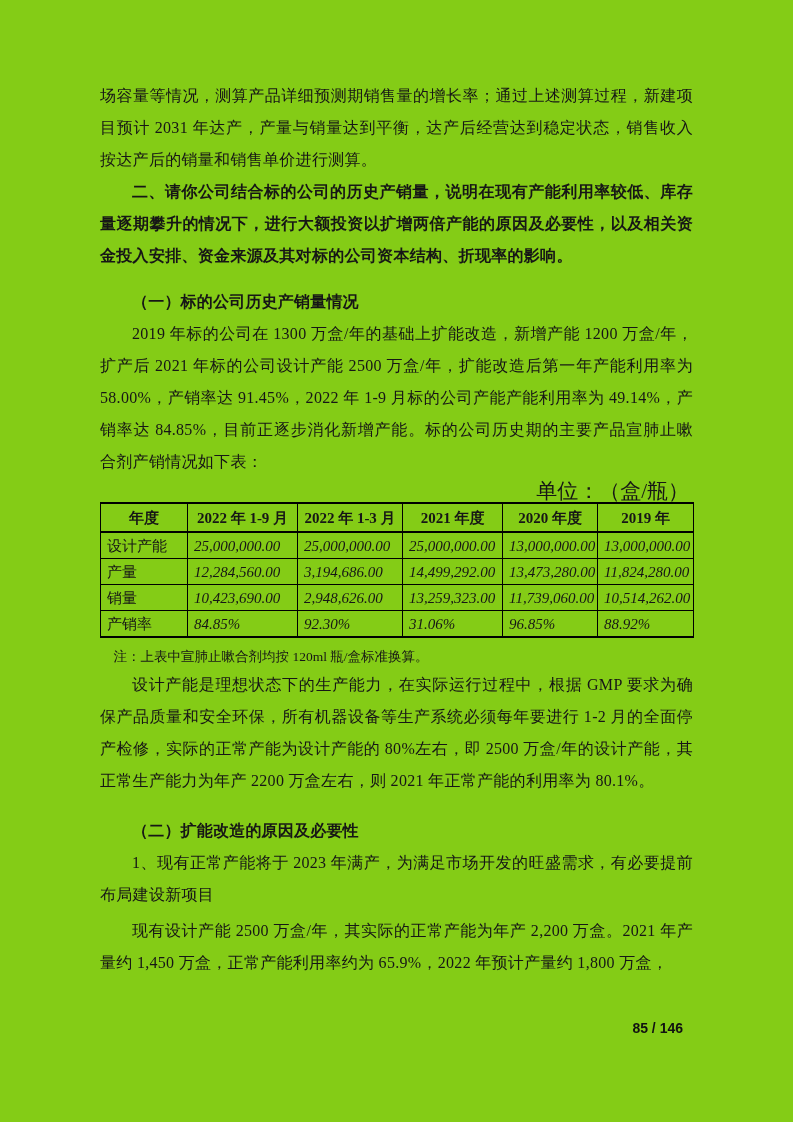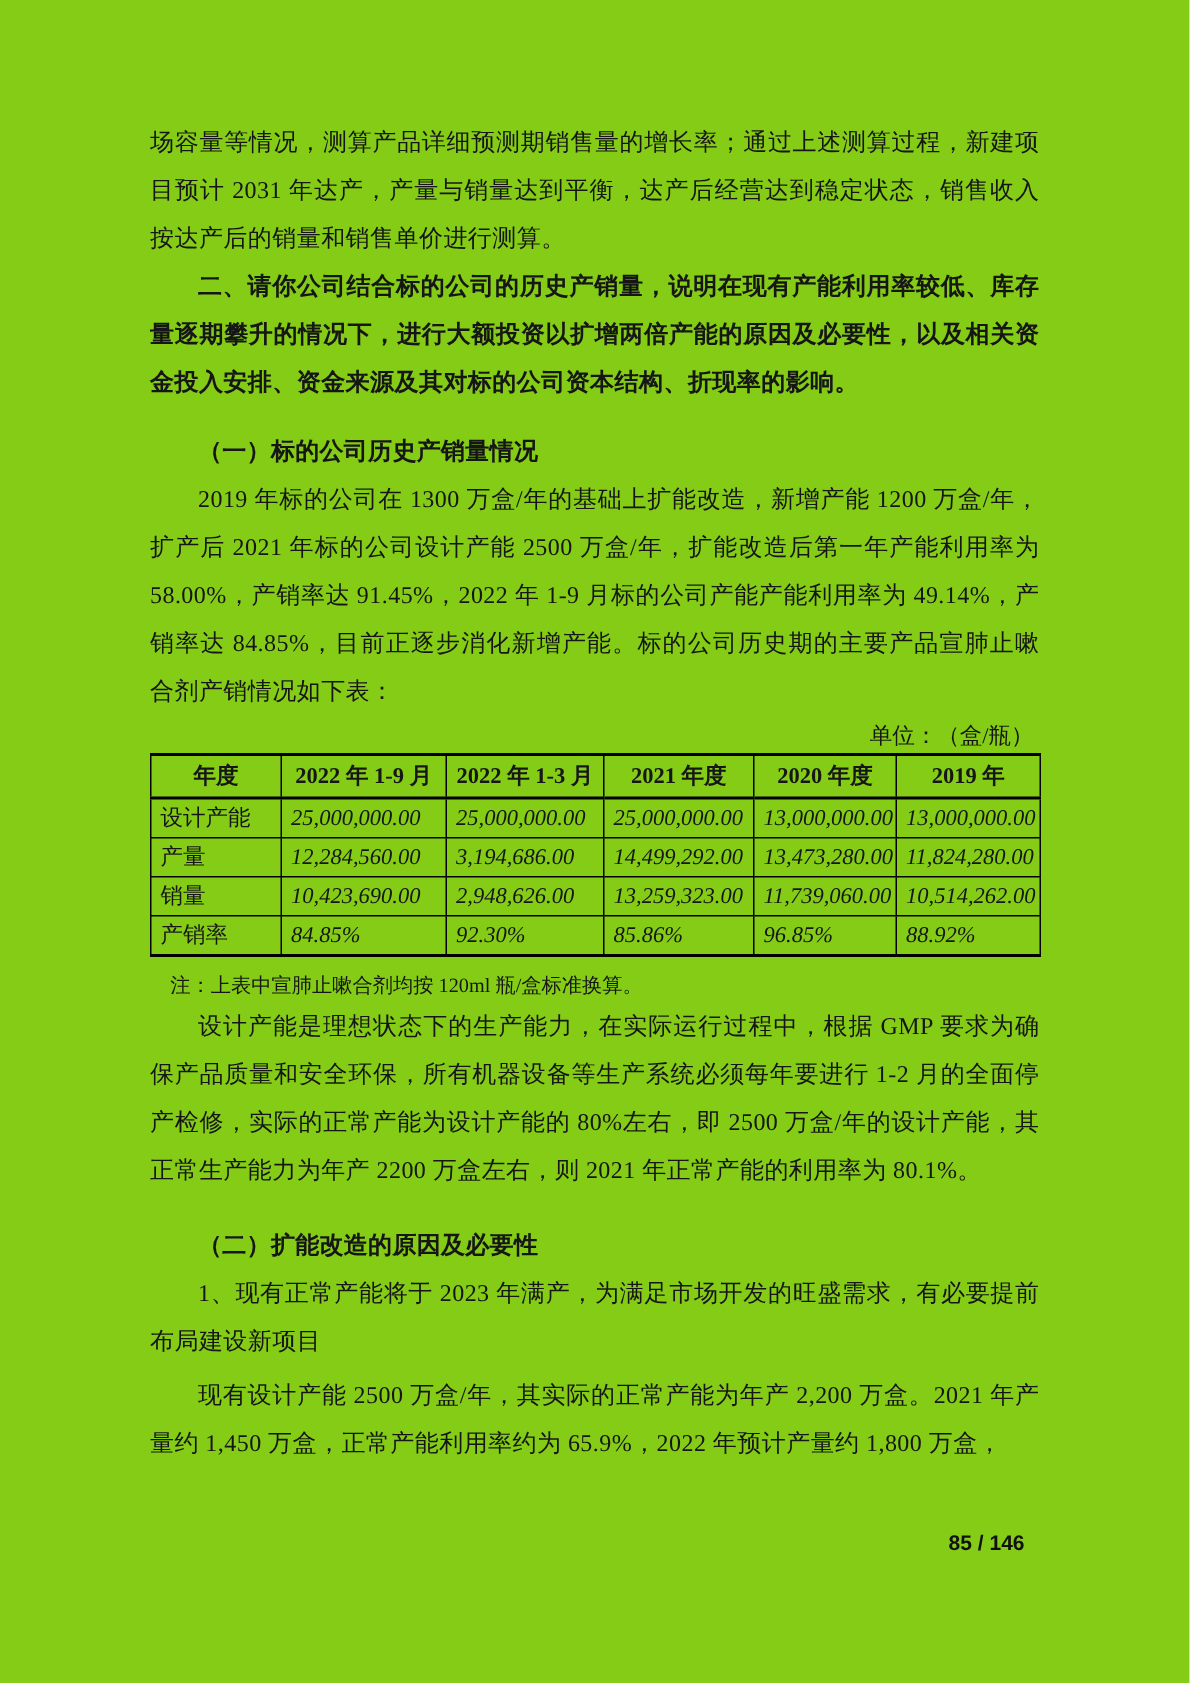--- a/index.html
+++ b/index.html
@@ -37,21 +37,21 @@
   }
   .question { margin-top: 20px; }
   .section-head {
     margin: 14px 0 0 0;
     font-size: 16px;
     line-height: 32px;
     text-indent: 2em;
   }
   .unit-line {
     margin: 2px 0 0 0;
-    font-size: 15px;
+    font-size: 21px;
     line-height: 22px;
     text-align: right;
     padding-right: 4px;
   }
   table.data-table {
     width: 593px;
     border-collapse: collapse;
     table-layout: fixed;
     border-top: 2.5px solid #000;
     border-bottom: 2.5px solid #000;
@@ -151,21 +151,21 @@
           <td class="num">10,423,690.00</td>
           <td class="num">2,948,626.00</td>
           <td class="num">13,259,323.00</td>
           <td class="num">11,739,060.00</td>
           <td class="num">10,514,262.00</td>
         </tr>
         <tr>
           <td class="rowhead">产销率</td>
           <td class="num">84.85%</td>
           <td class="num">92.30%</td>
-          <td class="num">85.86%</td>
+          <td class="num">31.06%</td>
           <td class="num">96.85%</td>
           <td class="num">88.92%</td>
         </tr>
       </tbody>
     </table>
 
     <p class="note">注：上表中宣肺止嗽合剂均按 120ml 瓶/盒标准换算。</p>
 
     <p class="body-par indent">设计产能是理想状态下的生产能力，在实际运行过程中，根据 GMP 要求为确保产品质量和安全环保，所有机器设备等生产系统必须每年要进行 1-2 月的全面停产检修，实际的正常产能为设计产能的 80%左右，即 2500 万盒/年的设计产能，其正常生产能力为年产 2200 万盒左右，则 2021 年正常产能的利用率为 80.1%。</p>
 

